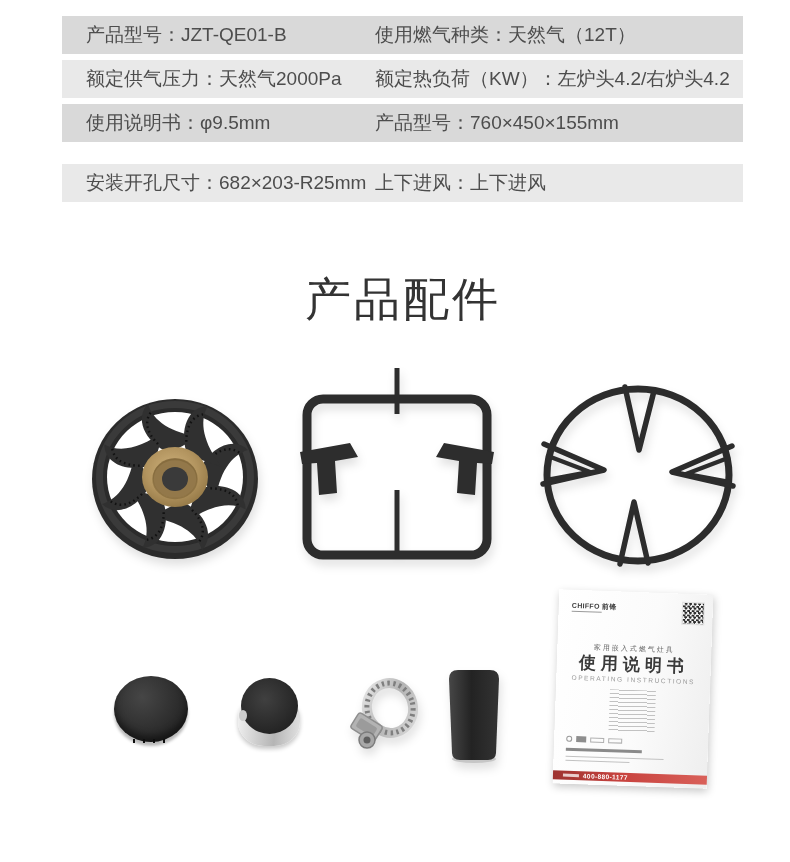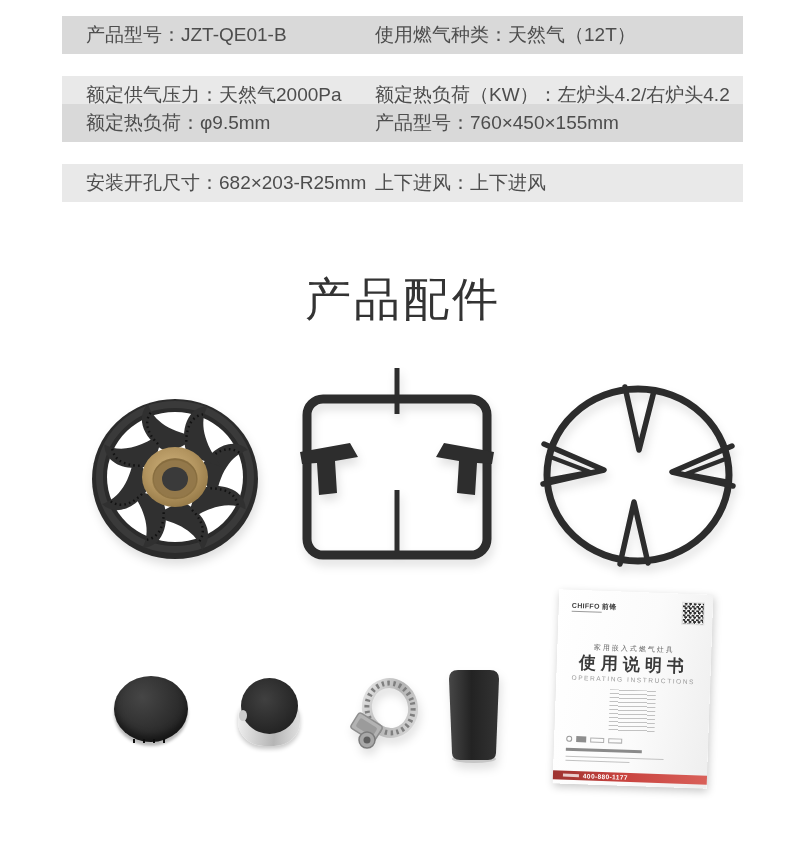--- a/index.html
+++ b/index.html
@@ -3,21 +3,21 @@
 <meta charset="utf-8">
 <style>
   html,body{margin:0;padding:0;background:#fff;}
   .page{position:relative;width:790px;height:862px;margin:0 auto;background:#ffffff;overflow:hidden;
         font-family:"Liberation Sans","DejaVu Sans",sans-serif;}
 
   
   .spec-row{position:absolute;left:62px;width:681px;height:38px;display:flex;align-items:center;
             font-size:19px;color:#4d4d4d;white-space:nowrap;}
   .spec-row.r0{top:16px;background:#d9d9d9;}
-  .spec-row.r1{top:60px;background:#e9e9e9;margin-top:16px;}
+  .spec-row.r1{top:60px;background:#e9e9e9;}
   .spec-row.r2{top:104px;background:#d9d9d9;}
   .spec-row.r3{top:164px;background:#e9e9e9;}
   .cell{display:flex;align-items:center;}
   .cell-left{width:313px;padding-left:24px;box-sizing:border-box;flex:0 0 auto;}
   .cell-right{flex:1 1 auto;}
 
   
   .section-title{position:absolute;top:264px;left:0;width:790px;margin:8px;text-align:center;
                  font-size:46px;line-height:54px;font-weight:500;color:#333333;letter-spacing:3px;}
 
@@ -90,21 +90,21 @@
       <span>额定供气压力：</span>
         <span>天然气2000Pa</span>
     </div>
     <div class="cell cell-right">
       <span>额定热负荷（KW）：</span>
         <span>左炉头4.2/右炉头4.2</span>
     </div>
   </div>
   <div class="spec-row r2">
     <div class="cell cell-left">
-      <span>额定热负荷：</span>
+      <span>使用说明书：</span>
         <span>φ9.5mm</span>
     </div>
     <div class="cell cell-right">
       <span>产品型号：</span>
         <span>760×450×155mm</span>
     </div>
   </div>
   <div class="spec-row r3">
     <div class="cell cell-left">
       <span>安装开孔尺寸：</span>

